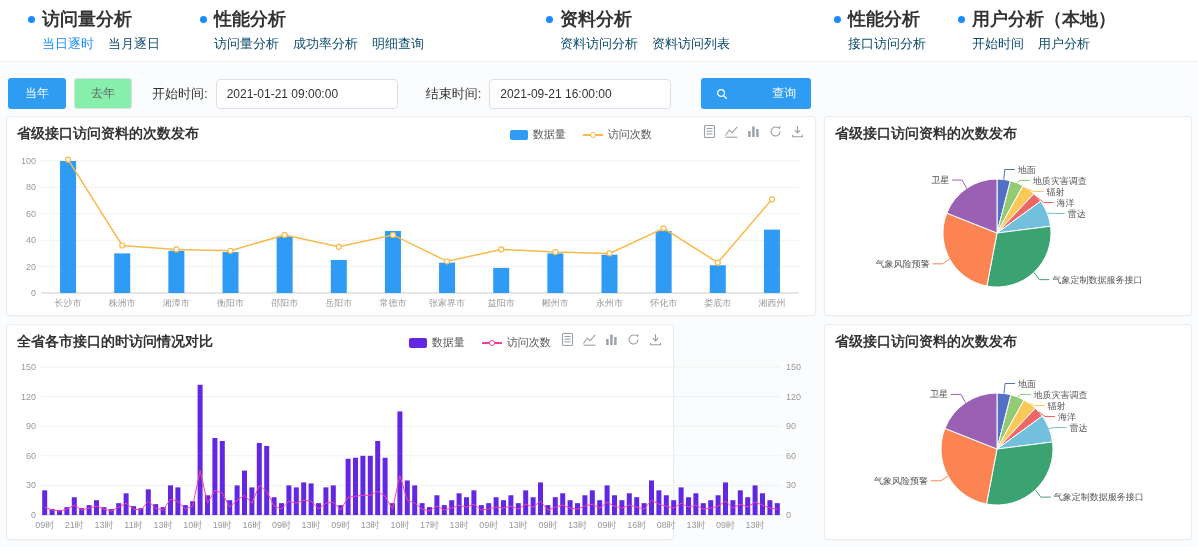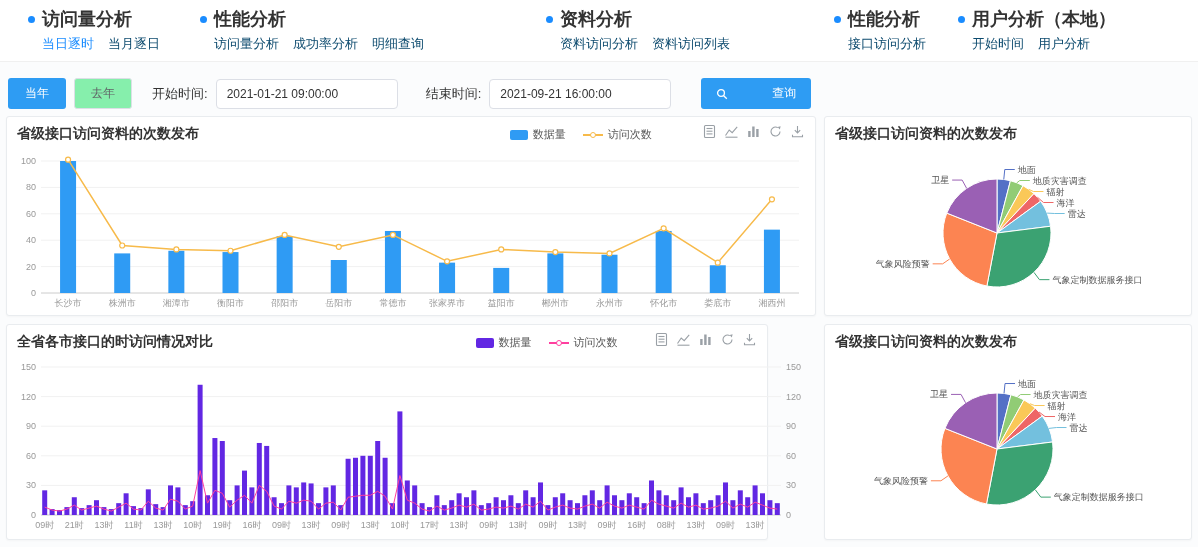--- a/index.html
+++ b/index.html
@@ -28,21 +28,21 @@
   .f-label { margin-left:20px; }
   .f-label2 { margin-left:28px; }
   .f-input { margin-left:8px; width:182px; height:30px; border:1px solid #dcdfe6; border-radius:4px; font-size:12px; color:#333; padding:0 10px; outline:none; font-family:"Liberation Sans",sans-serif; }
   .btn-search { margin-left:30px; display:inline-flex; align-items:center; gap:5px; padding:6px 14px; }
   .btn-search svg { display:block; }
 
   
   .card { position:absolute; background:#fff; border:1px solid #e9ecef; border-radius:3px; box-shadow:0 1px 2px rgba(0,0,0,.03); }
   .card1 { left:6px;  top:116px; width:810px; height:200px; }
   .card2 { left:824px; top:116px; width:368px; height:200px; }
-  .card3 { left:6px;  top:324px; width:762px; height:216px; }
+  .card3 { left:6px;  top:324px; width:668px; height:216px; }
   .card4 { left:824px; top:324px; width:368px; height:216px; }
   .card-title { position:absolute; left:10px; top:8px; font-size:14px; font-weight:bold; color:#333; }
   .legend { position:absolute; left:71%; top:10px; transform:translateX(-50%); display:flex; align-items:center; gap:7px; font-size:11px; color:#555; white-space:nowrap; }
   .lg-chip { width:18px; height:10px; border-radius:2px; display:inline-block; }
   .lg-item { display:inline-flex; align-items:center; gap:5px; cursor:pointer; }
   .lg-item + .lg-item { margin-left:10px;justify-content:center; }
   .lg-line { position:relative; width:20px; height:2px; display:inline-block; }
   .lg-dot { position:absolute; left:50%; top:50%; transform:translate(-50%,-50%); width:6px; height:6px; border-radius:50%; background:#fff; border:1.5px solid #000; }
   .toolbox { position:absolute; right:10px; top:7px; display:flex; gap:7px; }
   .tb-icon { width:15px; height:15px; cursor:pointer; }

